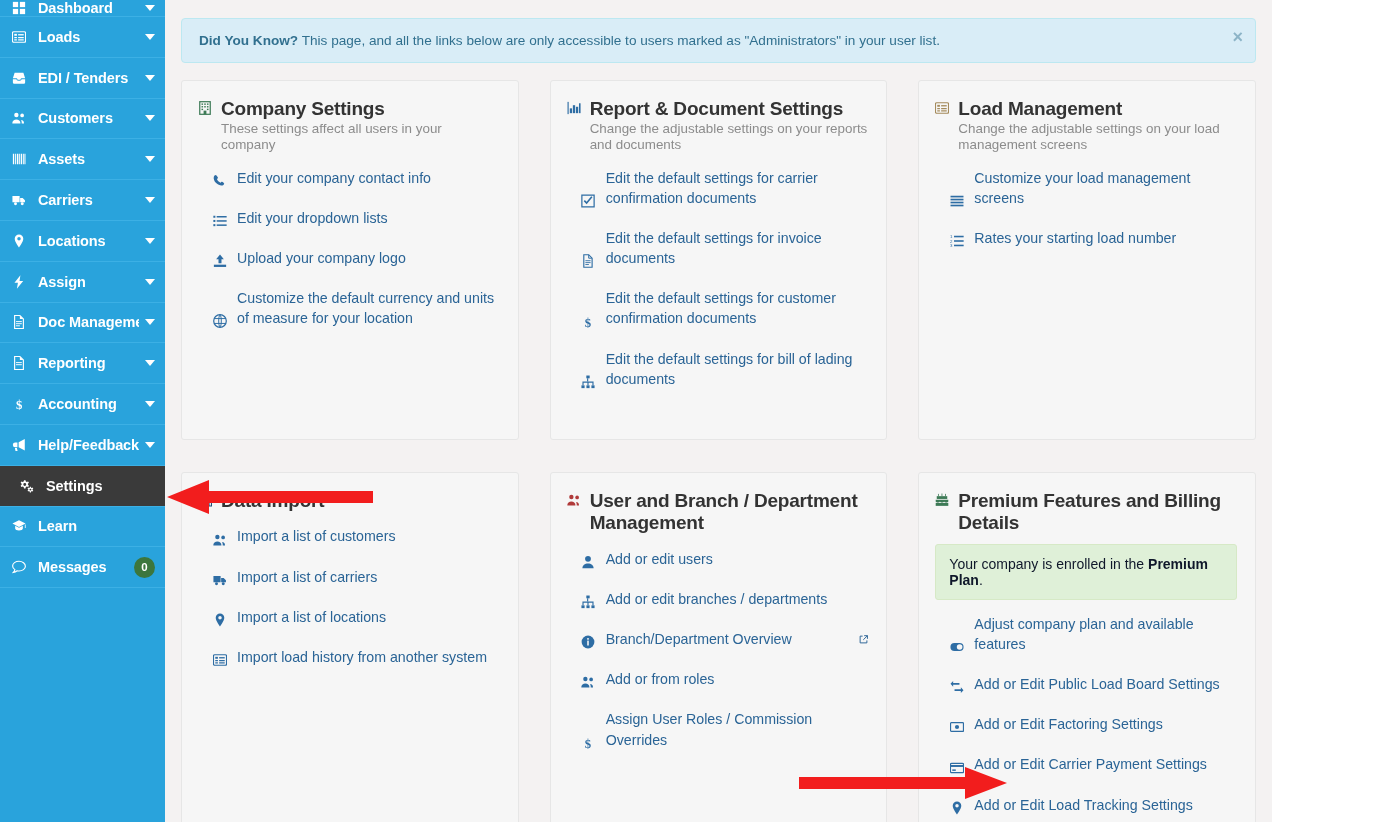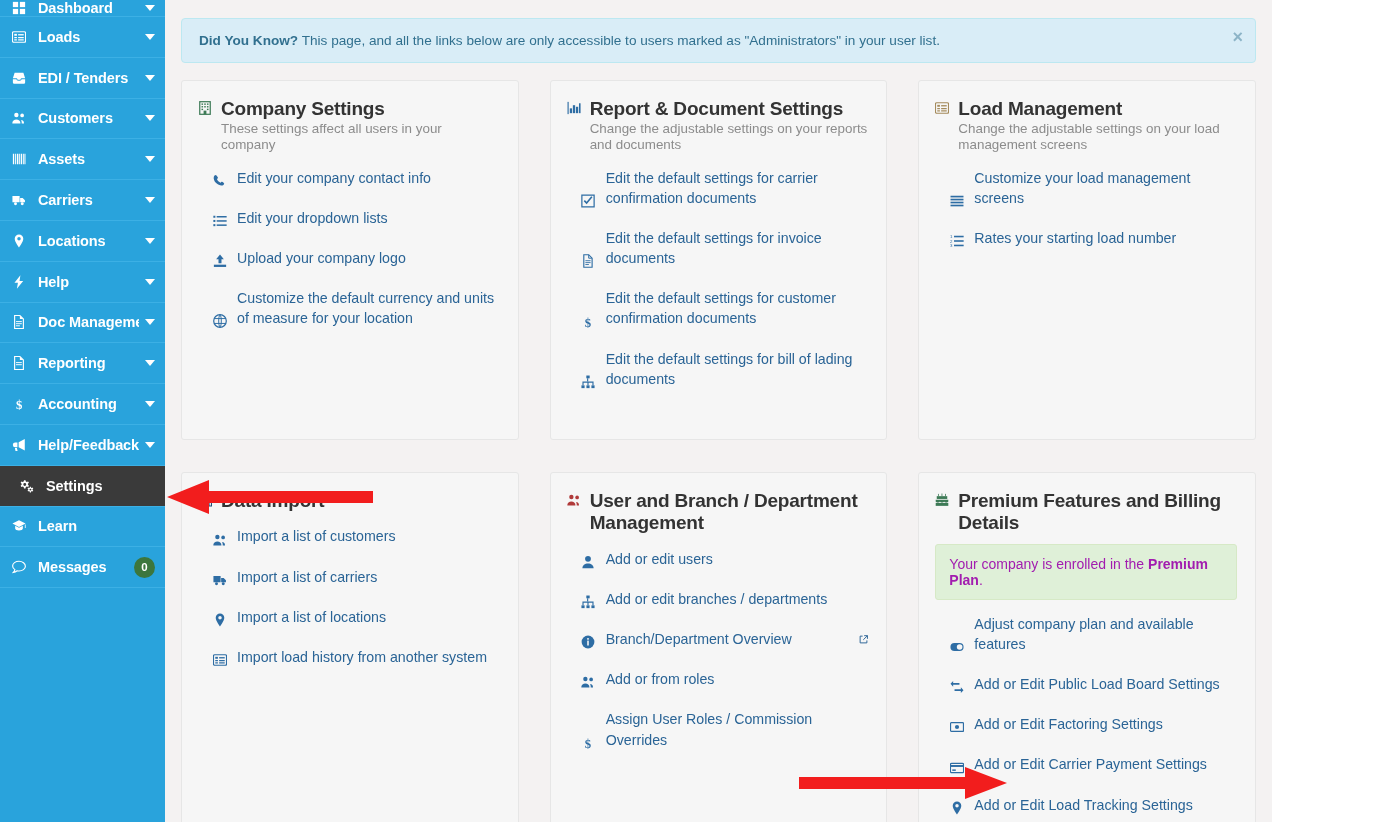--- a/index.html
+++ b/index.html
@@ -132,21 +132,21 @@
     display: inline-flex; align-items: center; justify-content: center;
     color: #2e6da4; margin-top: 2px;
   }
   .link-text { flex: 1 1 auto; color: #2a6496; }
   .ext-ico { margin-left: 4px; display: inline-block; vertical-align: super; }
 
   .plan-note {
     background: #dff0d8;
     border: 1px solid #d6e9c6;
     border-radius: 3px;
-    color: #a21caf;
+    color: #0f172a;
     font-size: 14px;
     padding: 11px 13px;
     margin-top: 9px;
   }
   .plan-note b { font-weight: bold; }
 
   
   .arrow { position: absolute; pointer-events: none; }
   #arrow-settings { left: 0px; top: 479px; }
   #arrow-tracking { left: 797px; top: 766px; }
@@ -240,21 +240,21 @@
           </span>
           <span class="nav-label">Locations</span>
           <span class="caret"></span>
         </div>
         <div class="nav-item">
           <span class="nav-ico">
             <svg width="14" height="14" viewBox="0 0 16 16" fill="currentColor">
               <path d="M9.6 0.4L2.8 8.8h4L5.6 15.6 12.8 6.9H8.6z"></path>
             </svg>
           </span>
-          <span class="nav-label">Help</span>
+          <span class="nav-label">Assign</span>
           <span class="caret"></span>
         </div>
         <div class="nav-item">
           <span class="nav-ico">
             <svg width="14" height="14" viewBox="0 0 16 16" fill="currentColor">
               <path d="M3 0.6h6l4 4v11H3z" fill="none" stroke="currentColor" stroke-width="1.3"></path>
               <path d="M9 .8V4.6h3.8"></path>
               <rect x="4.6" y="7" width="6.6" height="1.1"></rect>
               <rect x="4.6" y="9.4" width="6.6" height="1.1"></rect>
               <rect x="4.6" y="11.8" width="4.4" height="1.1"></rect>

